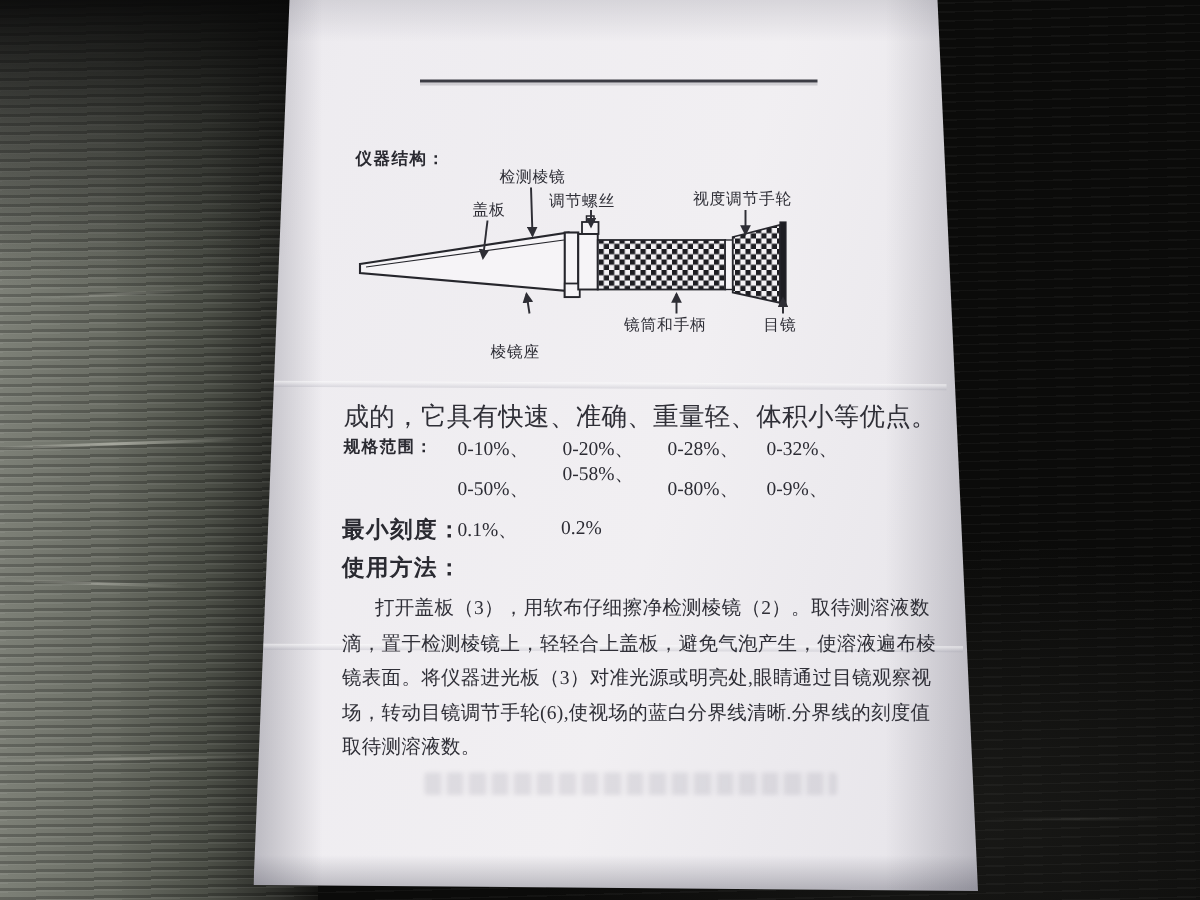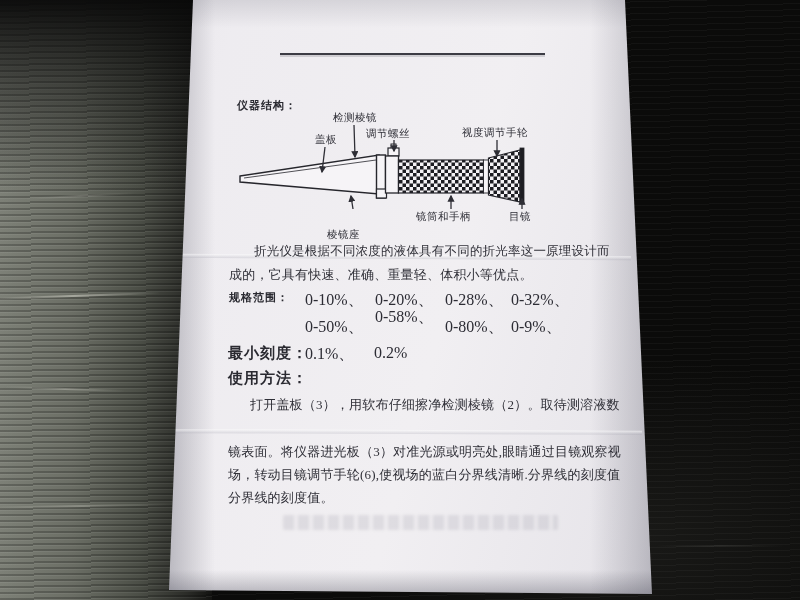--- a/index.html
+++ b/index.html
@@ -54,23 +54,23 @@
   
   .hd-sans{font-family:"DejaVu Sans","Liberation Sans",sans-serif;font-weight:700;color:#2a2a31;}
   .title{position:absolute;left:265px;top:26px;width:295px;text-align:center;
          font-size:20px;letter-spacing:2px;}
   .title-rule{position:absolute;left:280px;top:53px;width:265px;height:2px;background:#3c3c44;
               box-shadow:0 2px 0 rgba(60,60,70,0.18);}
   .subtitle{position:absolute;left:265px;top:60px;width:295px;text-align:center;
             font-size:14px;letter-spacing:1px;}
   .sec-structure{position:absolute;left:237px;top:98px;font-size:11px;letter-spacing:1px;}
   .intro-l1{position:absolute;left:254px;top:243px;font-size:12.5px;letter-spacing:0.2px;}
-  .intro-l2{position:absolute;left:229px;top:266px;font-size:13px;letter-spacing:0.2px;}
+  .intro-l2{position:absolute;left:229px;top:266px;font-size:17px;letter-spacing:0.2px;}
   .spec-head{position:absolute;left:229px;top:290px;font-size:11px;letter-spacing:1px;text-align:right;}
-  .spec-val{position:absolute;font-size:16px;color:#2c2c34;}
+  .spec-val{position:absolute;font-size:13px;color:#2c2c34;}
   .minscale-head{position:absolute;left:228px;top:344px;font-size:15px;letter-spacing:1px;}
   .usage-head{position:absolute;left:228px;top:369px;font-size:15px;letter-spacing:1px;}
   .u-line{position:absolute;left:228px;width:384px;font-size:13px;letter-spacing:0.2px;white-space:nowrap;}
   .u0{top:396px;left:250px;}
   .u1{top:420px;}
   .u2{top:443px;}
   .u3{top:466px;}
   .u4{top:489px;}
   .show-through{
     position:absolute;left:283px;top:515px;width:275px;height:15px;border-radius:2px;
@@ -153,39 +153,39 @@
       </svg>
       <div class="dlabel lab-prism">检测棱镜</div>
       <div class="dlabel lab-screw">调节螺丝</div>
       <div class="dlabel lab-wheel">视度调节手轮</div>
       <div class="dlabel lab-cover">盖板</div>
       <div class="dlabel lab-seat">棱镜座</div>
       <div class="dlabel lab-tube">镜筒和手柄</div>
       <div class="dlabel lab-eye">目镜</div>
     </div>
 
-    <div class="intro-l1">折光仪是根据不同浓度的液体具有不同的折光率这一原理设计而</div>
     <div class="intro-l2">成的，它具有快速、准确、重量轻、体积小等优点。</div>
 
     <div class="spec-head hd-sans">规格范围：</div>
     <span class="spec-val" style="left:305px;top:290px;">0-10%、</span>
     <span class="spec-val" style="left:375px;top:290px;">0-20%、</span>
     <span class="spec-val" style="left:445px;top:290px;">0-28%、</span>
     <span class="spec-val" style="left:511px;top:290px;">0-32%、</span>
     <span class="spec-val" style="left:305px;top:317px;">0-50%、</span>
     <span class="spec-val" style="left:375px;top:307px;">0-58%、</span>
     <span class="spec-val" style="left:445px;top:317px;">0-80%、</span>
     <span class="spec-val" style="left:511px;top:317px;">0-9%、</span>
 
     <div class="minscale-head hd-sans">最小刻度：</div>
     <span class="spec-val" style="left:305px;top:344px;">0.1%、</span>
     <span class="spec-val" style="left:374px;top:344px;">0.2%</span>
 
     <div class="usage-head hd-sans">使用方法：</div>
     <div class="u-line u0">打开盖板（3），用软布仔细擦净检测棱镜（2）。取待测溶液数</div>
+    <div class="u-line u1">滴，置于检测棱镜上，轻轻合上盖板，避免气泡产生，使溶液遍布棱</div>
     <div class="u-line u2">镜表面。将仪器进光板（3）对准光源或明亮处,眼睛通过目镜观察视</div>
     <div class="u-line u3">场，转动目镜调节手轮(6),使视场的蓝白分界线清晰.分界线的刻度值</div>
-    <div class="u-line u4">分界线的刻度值。</div>
+    <div class="u-line u4">取待测溶液数。</div>
 
     <div class="show-through"></div>
   </div>
 
 </div>
 
 </body></html>

